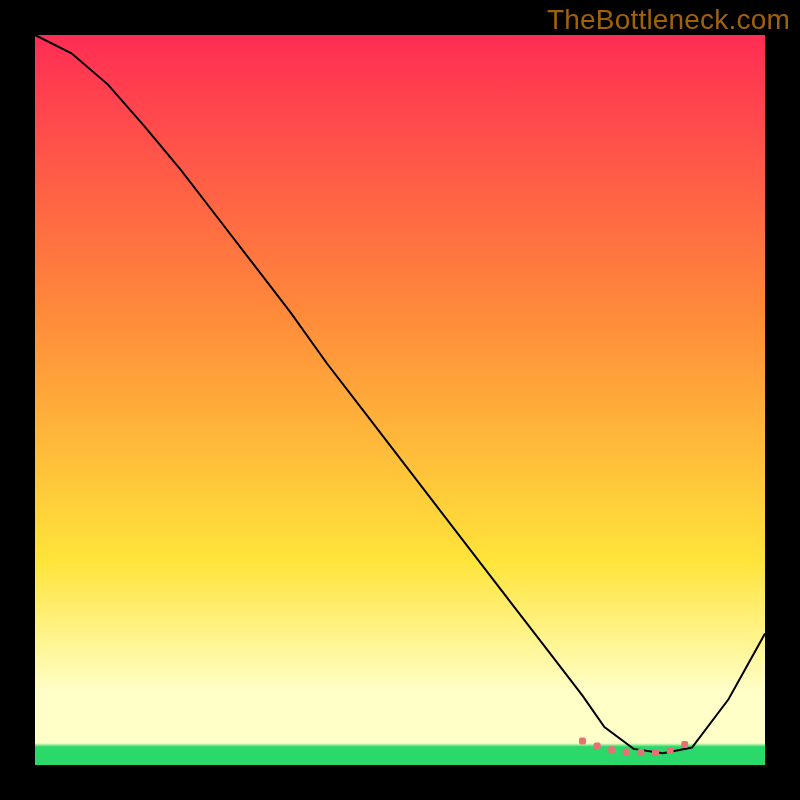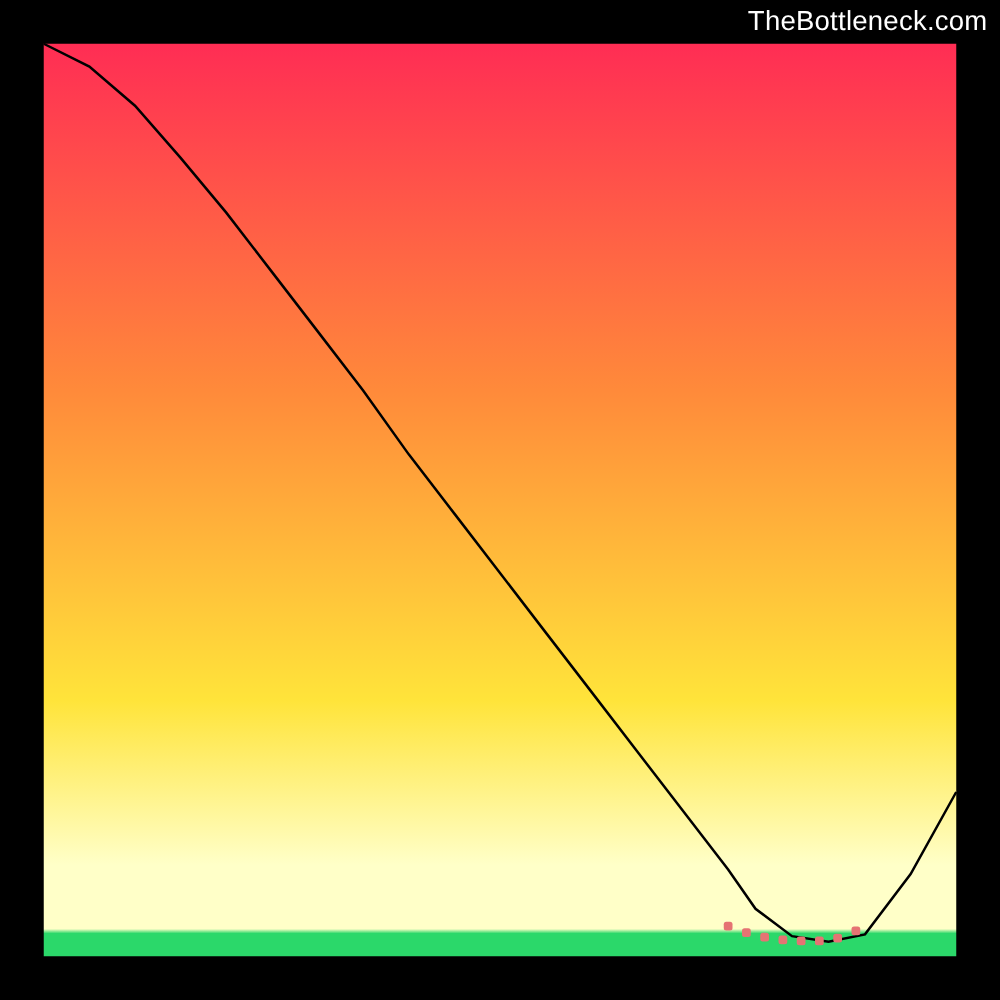--- a/index.html
+++ b/index.html
@@ -12,22 +12,22 @@
   }
   .container {
     position: relative;
     width: 800px;
     height: 800px;
   }
   .attribution {
     position: absolute;
     top: 4px;
     right: 10px;
-    color: #ffffff;
-    font-size: 22px;
+    color: #a16207;
+    font-size: 28px;
     font-weight: 500;
     letter-spacing: 0.2px;
     z-index: 10;
   }
   svg {
     position: absolute;
     top: 0;
     left: 0;
   }
 </style>

